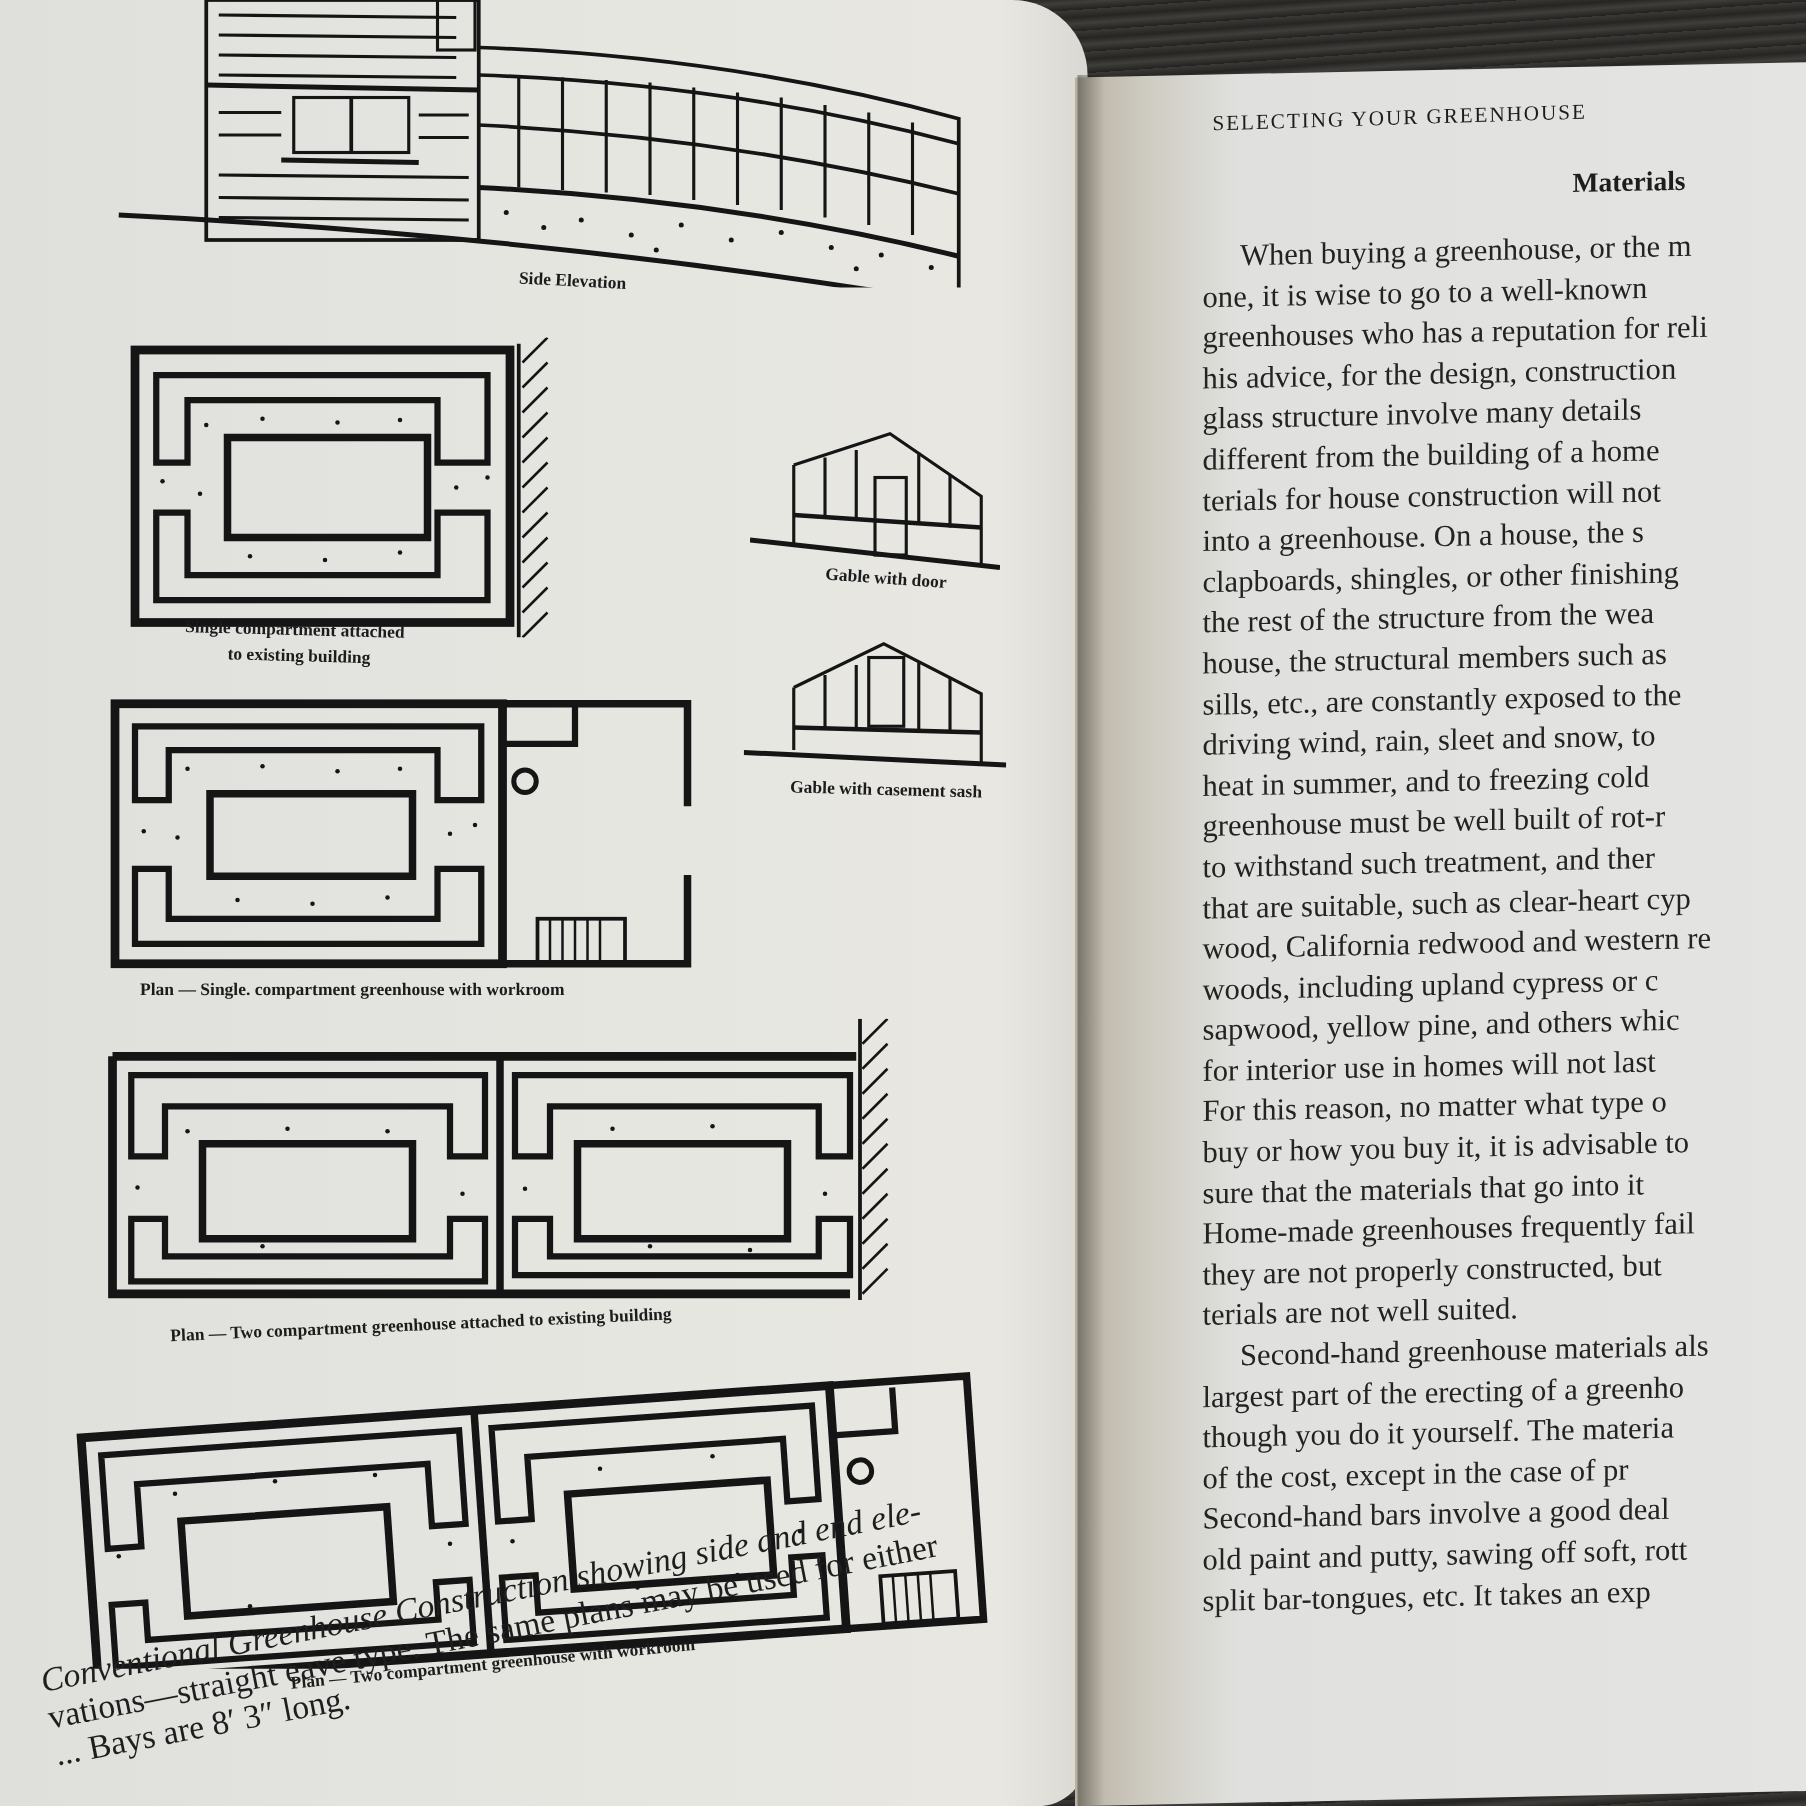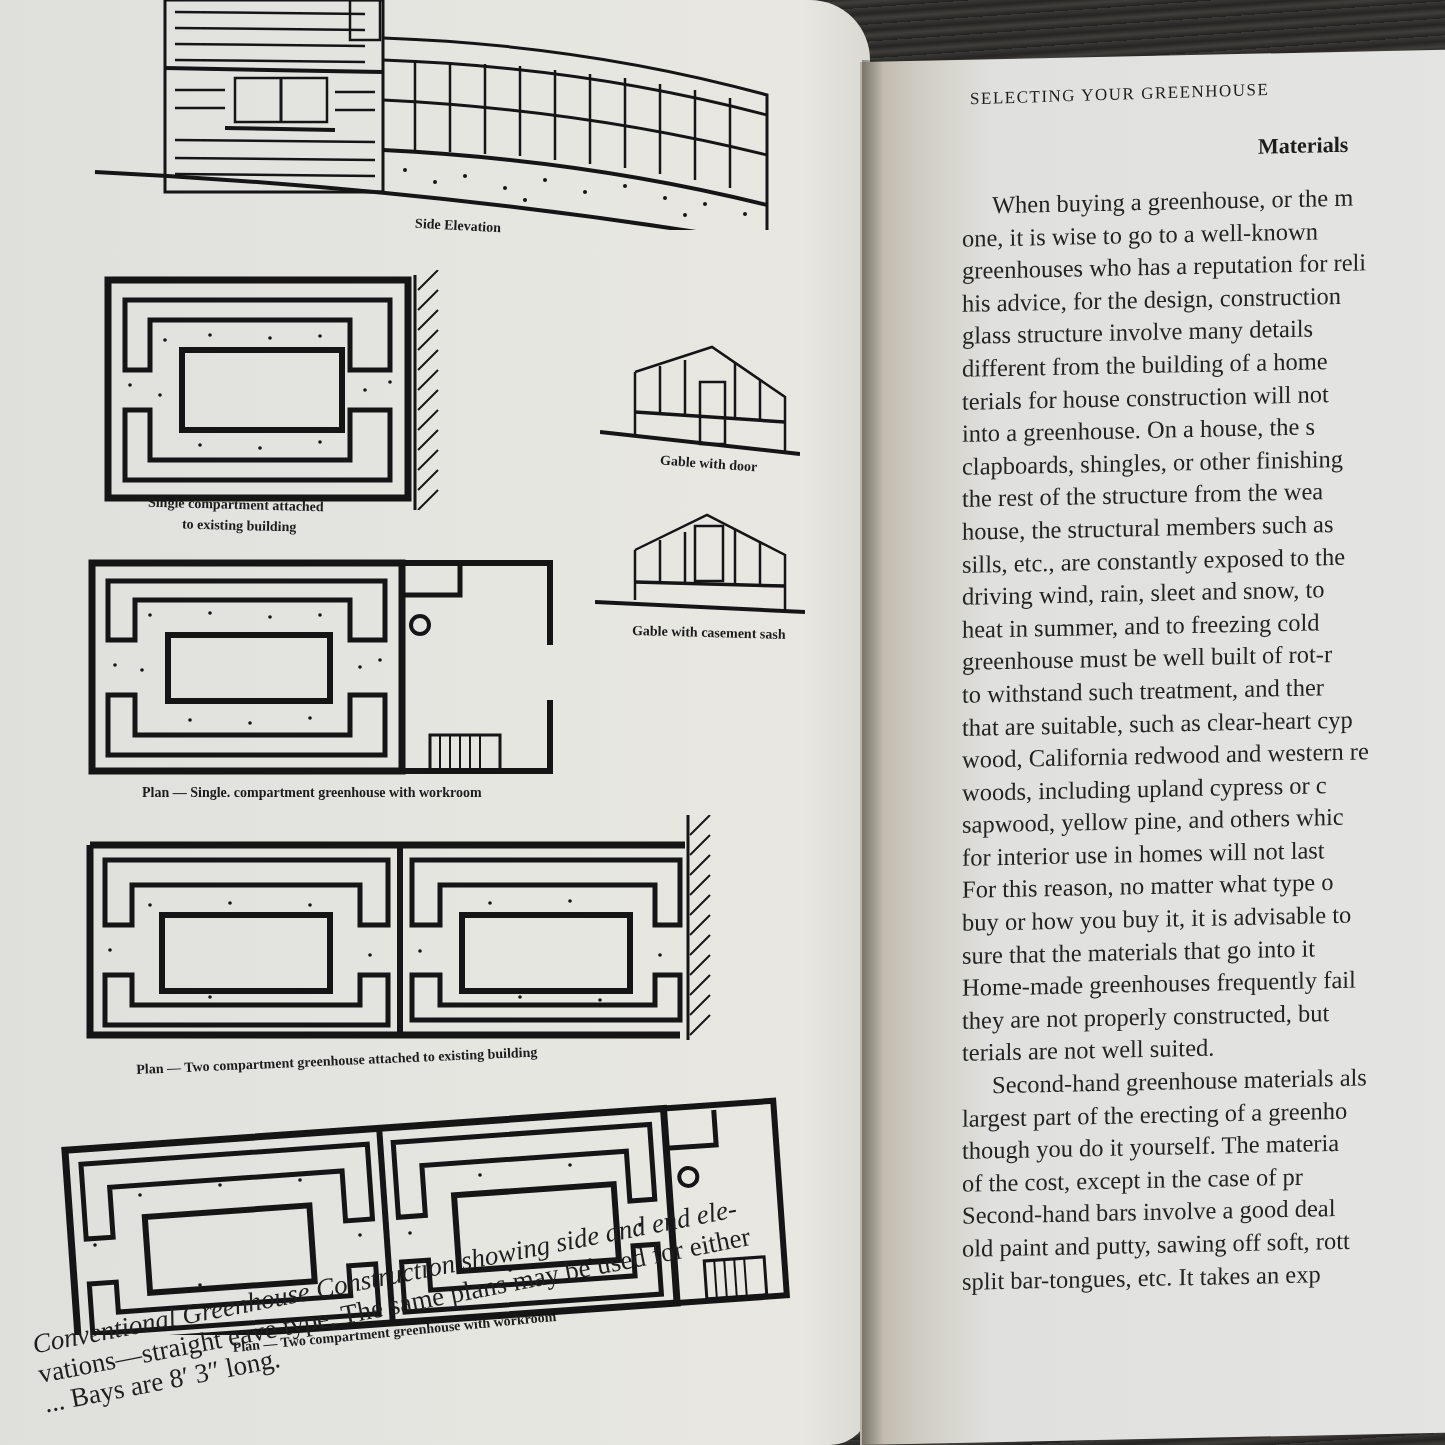--- a/index.html
+++ b/index.html
@@ -185,21 +185,21 @@
       <circle cx="240" cy="60" r="1.8"></circle>
         <circle cx="35" cy="110" r="1.8"></circle>
         <circle cx="62" cy="115" r="1.8"></circle>
       <circle cx="280" cy="112" r="1.8"></circle>
         <circle cx="300" cy="105" r="1.8"></circle>
         <circle cx="110" cy="165" r="1.8"></circle>
       <circle cx="170" cy="168" r="1.8"></circle>
         <circle cx="230" cy="163" r="1.8"></circle>
     </g>
   </svg>
-  <div class="caption" style="left:112px;top:785px;margin-left:30px;">Plan — Single. compartment greenhouse with workroom</div>
+  <div class="caption" style="left:112px;top:785px;">Plan — Single. compartment greenhouse with workroom</div>
 
   <svg class="fig" style="left:70px;top:815px" width="660" height="240" viewBox="0 0 660 240">
     <g stroke="#151515" fill="none">
       <path d="M20 30 H 615 M 20 30 V 220 H 610" stroke-width="7"></path>
       <line x1="330" y1="30" x2="330" y2="220" stroke-width="6"></line>
       <path d="M35 45 H 318 V 110 H 290 V 70 H 62 V 110 H 35 Z" stroke-width="5"></path>
       <path d="M35 160 H 62 V 190 H 290 V 160 H 318 V 210 H 35 Z" stroke-width="5"></path>
       <path d="M342 45 H 610 V 110 H 585 V 70 H 370 V 110 H 342 Z" stroke-width="5"></path>
       <path d="M342 160 H 370 V 190 H 585 V 160 H 610 V 205 H 342 Z" stroke-width="5"></path>
       <rect x="92" y="100" width="168" height="76" stroke-width="6"></rect>

